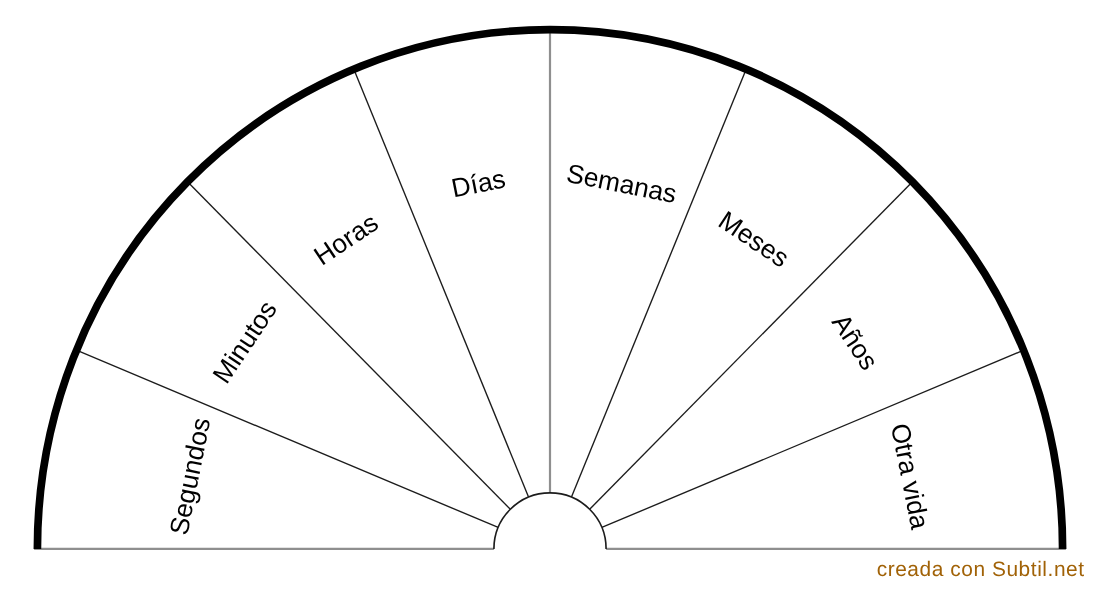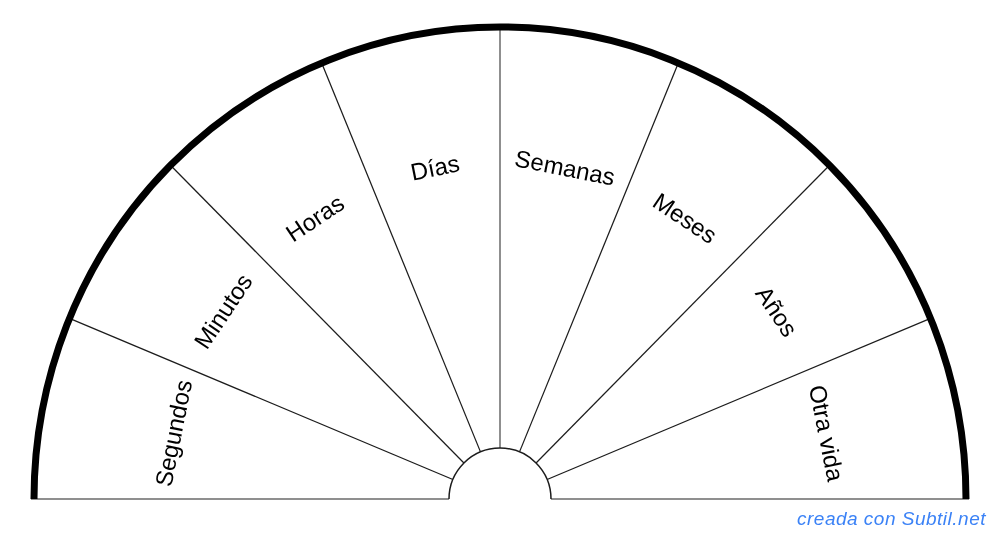--- a/index.html
+++ b/index.html
@@ -54,14 +54,14 @@
       <path d="M 34 499 A 466 472 0 0 1 966 499" fill="none" stroke="#000000" stroke-width="7"></path>
       <text x="173.3985016257243" y="433.05947115854866" text-anchor="middle" dominant-baseline="central" fill="#000000" transform="rotate(-78.75 173.4 433.1)">Segundos</text>
       <text x="223.1206191032524" y="311.21726123937447" text-anchor="middle" dominant-baseline="central" fill="#000000" transform="rotate(-56.25 223.1 311.2)">Minutos</text>
       <text x="314.9951124044725" y="217.96327104173974" text-anchor="middle" dominant-baseline="central" fill="#000000" transform="rotate(-33.75 315.0 218.0)">Horas</text>
       <text x="435.0349227686294" y="167.49457522370807" text-anchor="middle" dominant-baseline="central" fill="#000000" transform="rotate(-11.25 435.0 167.5)">Días</text>
       <text x="564.9650772313707" y="167.49457522370813" text-anchor="middle" dominant-baseline="central" fill="#000000" transform="rotate(11.25 565.0 167.5)">Semanas</text>
       <text x="685.0048875955275" y="217.9632710417397" text-anchor="middle" dominant-baseline="central" fill="#000000" transform="rotate(33.75 685.0 218.0)">Meses</text>
       <text x="776.8793808967475" y="311.21726123937447" text-anchor="middle" dominant-baseline="central" fill="#000000" transform="rotate(56.25 776.9 311.2)">Años</text>
       <text x="826.6014983742757" y="433.05947115854866" text-anchor="middle" dominant-baseline="central" fill="#000000" transform="rotate(78.75 826.6 433.1)">Otra vida</text>
     </svg>
-  <div class="watermark" style="color: #3b82f6; font-style: italic;">creada con Subtil.net</div>
+  <div class="watermark" style="color: #a16207;">creada con Subtil.net</div>
 </div>
 
 </body></html>

